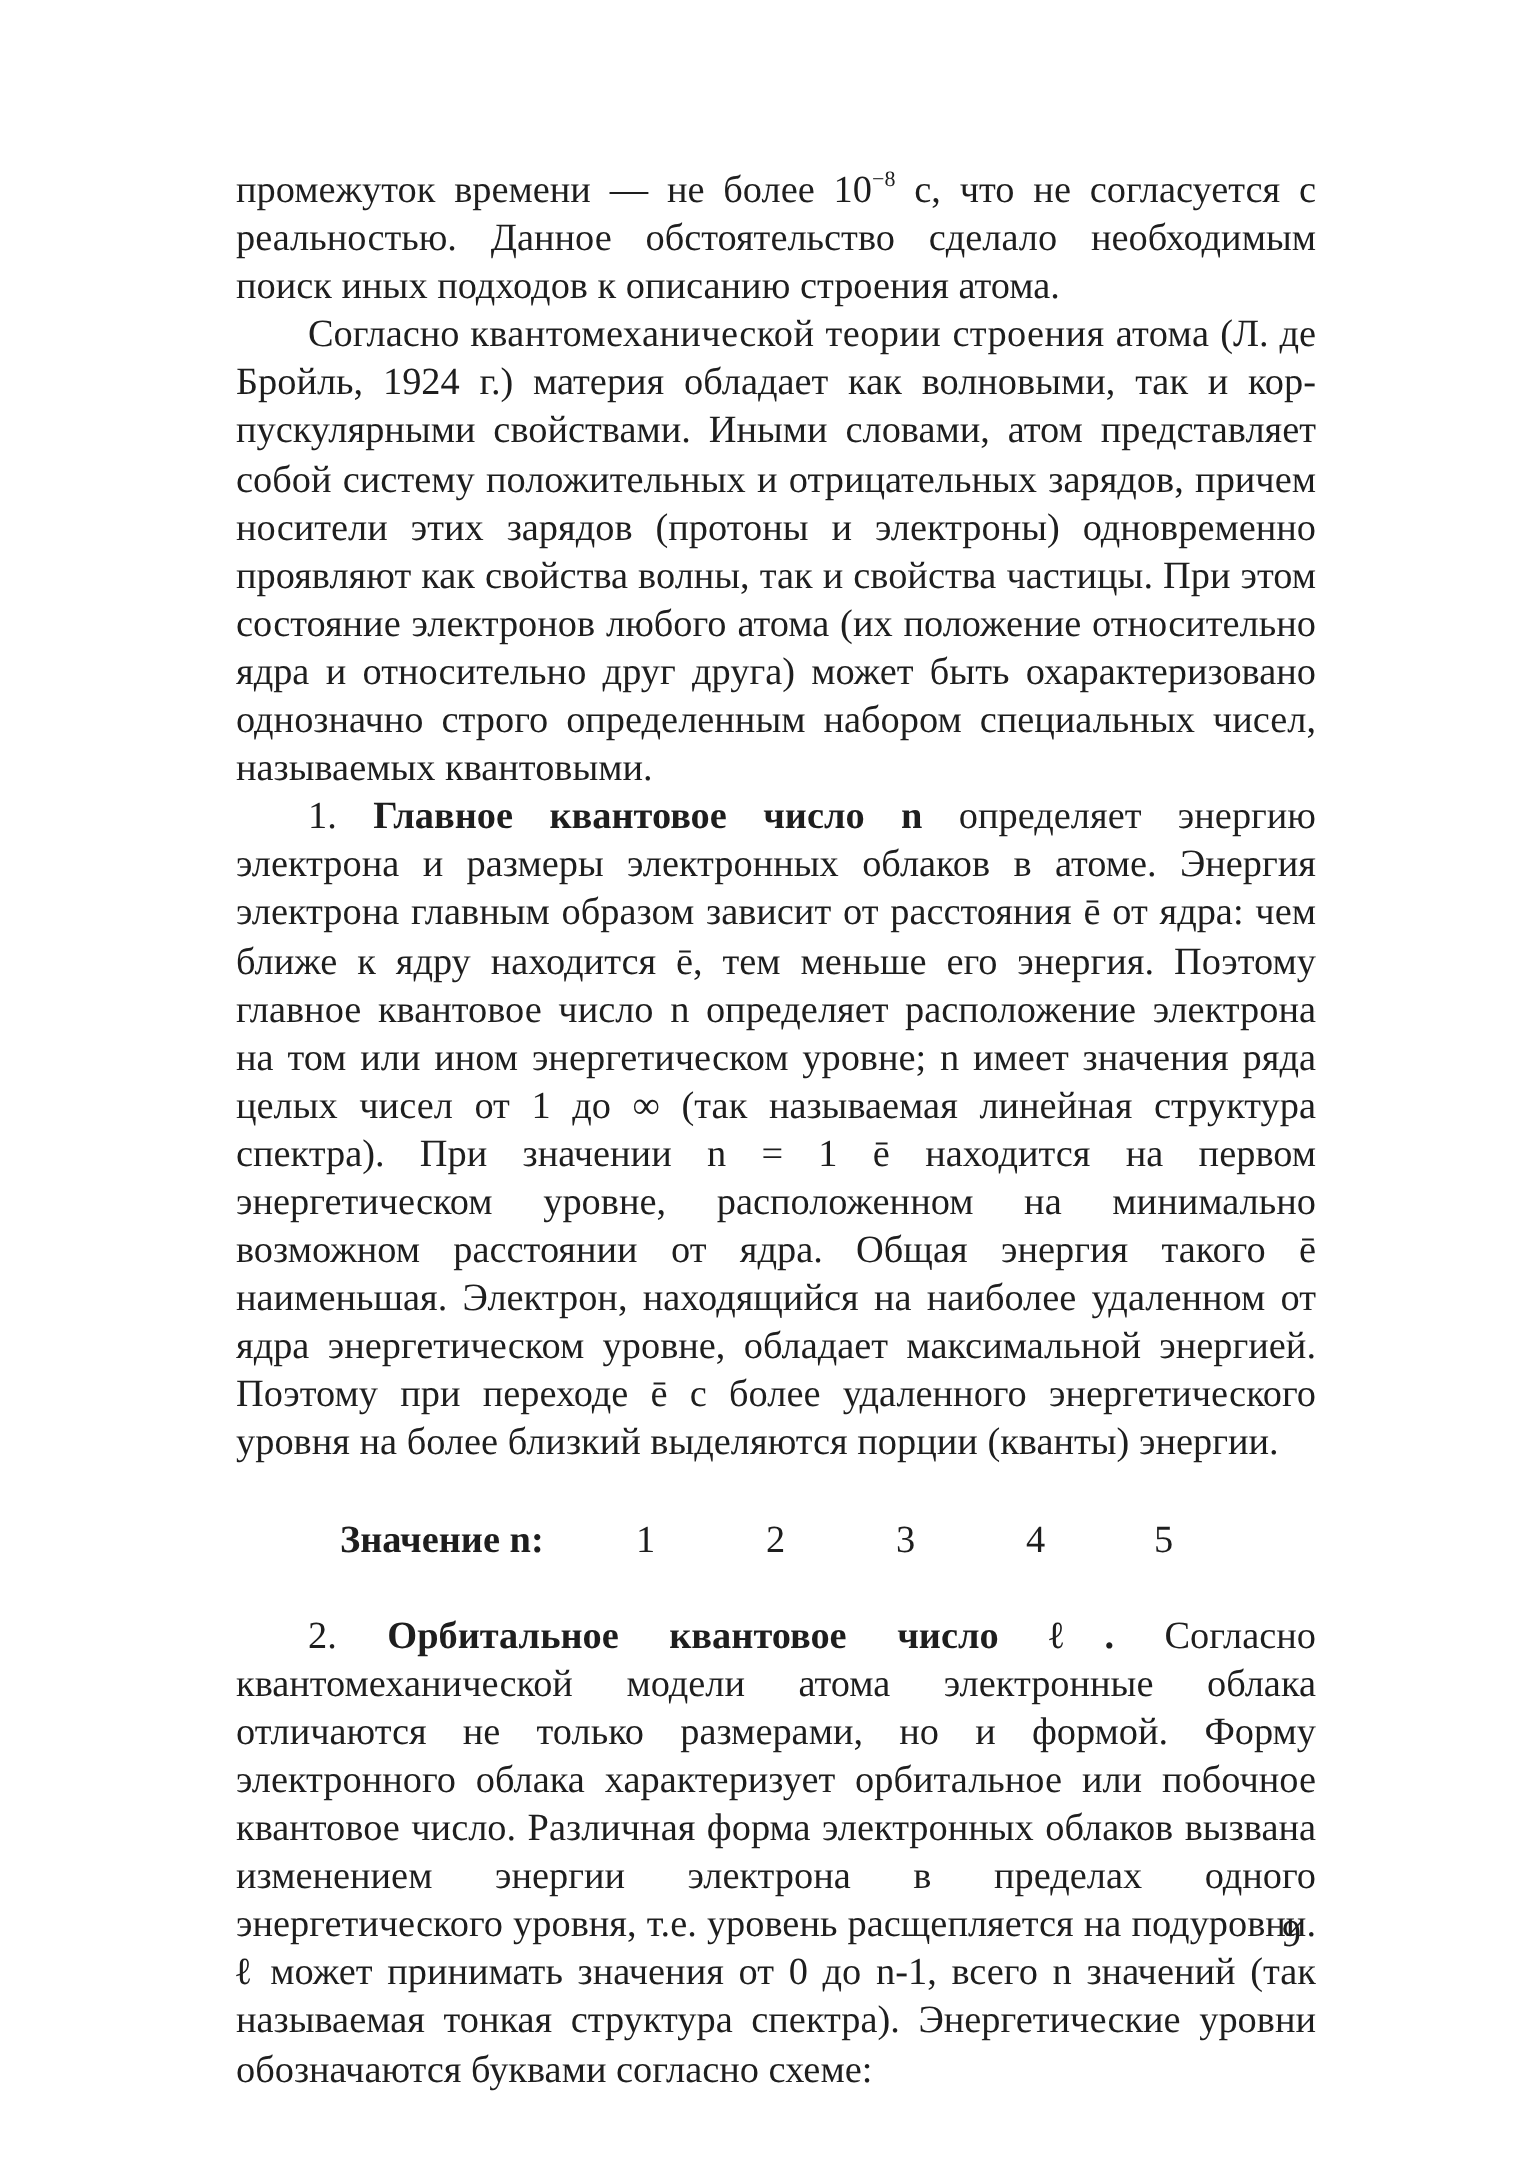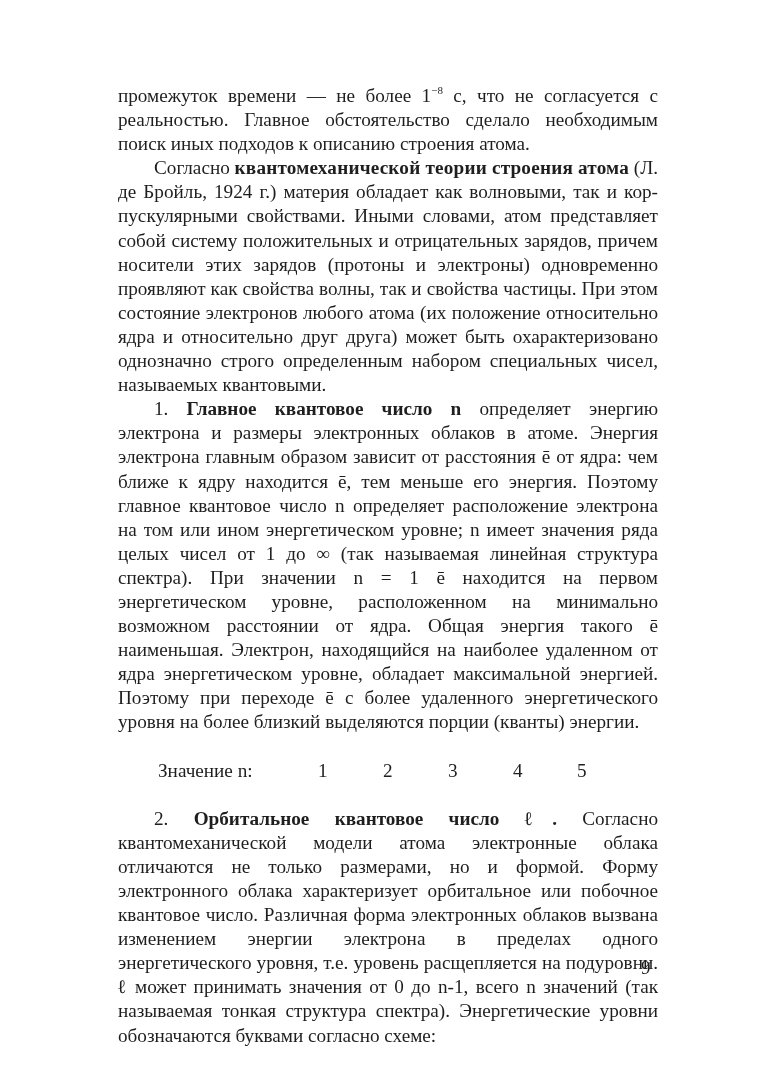--- a/index.html
+++ b/index.html
@@ -26,21 +26,21 @@
     .para {
       margin: 0;
       text-align: justify;
       text-align-last: left;
       hyphens: manual;
     }
     .indent {
       text-indent: 36px;
     }
     .bold {
-      font-weight: bold;
+      font-weight: normal;
       letter-spacing: 0.2px;
     }
     .bolditalic {
       font-weight: bold;
     }
     sup {
       font-size: 11px;
       line-height: 0;
       vertical-align: 8px;
     }
@@ -54,40 +54,40 @@
     }
     .scheme-row {
       position: relative;
       height: 24.1px;
     }
     .scheme-row span {
       position: absolute;
       top: 0;
       white-space: nowrap;
     }
-    .c-label { left: 4px; }
+    .c-label { left: 16px; font-weight: bold; }
     .c1 { left: 164px; }
     .c2 { left: 229px; }
     .c3 { left: 294px; }
     .c4 { left: 359px; }
     .c5 { left: 423px; }
     .page-number {
       position: absolute;
       left: 641px;
       top: 957px;
       font-size: 19px;
       font-family: "Liberation Serif", "DejaVu Serif", serif;
     }
   </style>
 </head>
 <body>
 
 <div class="page">
 
-  <p class="para"><span>промежуток времени — не более 1</span><sup>−8</sup><span> с, что не согласуется с реаль­ностью. Главное обстоятельство сделало необходимым поиск иных подходов к описанию строения атома.</span></p>
+  <p class="para"><span>промежуток времени — не более 10</span><sup>−8</sup><span> с, что не согласуется с реаль­ностью. Данное обстоятельство сделало необходимым поиск иных подходов к описанию строения атома.</span></p>
 
   <p class="para indent"><span>Согласно </span><span class="bold">квантомеханической теории строения атома</span><span> (Л. де Бройль, 1924 г.) материя обладает как волновыми, так и кор­пускулярными свойствами. Иными словами, атом представляет собой систему положительных и отрицательных зарядов, причем носители этих зарядов (протоны и электроны) одновременно про­являют как свойства волны, так и свойства частицы. При этом состояние электронов любого атома (их положение относительно ядра и относительно друг друга) может быть охарактеризовано однозначно строго определенным набором специальных чисел, называемых квантовыми.</span></p>
 
   <p class="para indent"><span>1. </span><span class="bolditalic">Главное квантовое число n</span><span> определяет энергию электрона и размеры электронных облаков в атоме. Энергия электрона глав­ным образом зависит от расстояния ē от ядра: чем ближе к ядру находится ē, тем меньше его энергия. Поэтому главное кванто­вое число n определяет расположение электрона на том или ином энергетическом уровне; n имеет значения ряда целых чисел от 1 до ∞ (так называемая линейная структура спектра). При значении n = 1 ē находится на первом энергетическом уровне, расположен­ном на минимально возможном расстоянии от ядра. Общая энер­гия такого ē наименьшая. Электрон, находящийся на наиболее удаленном от ядра энергетическом уровне, обладает максималь­ной энергией. Поэтому при переходе ē с более удаленного энерге­тического уровня на более близкий выделяются порции (кванты) энергии.</span></p>
 
 
   <div class="spacer"></div>
 
   <div class="scheme">
     <div class="scheme-row">

